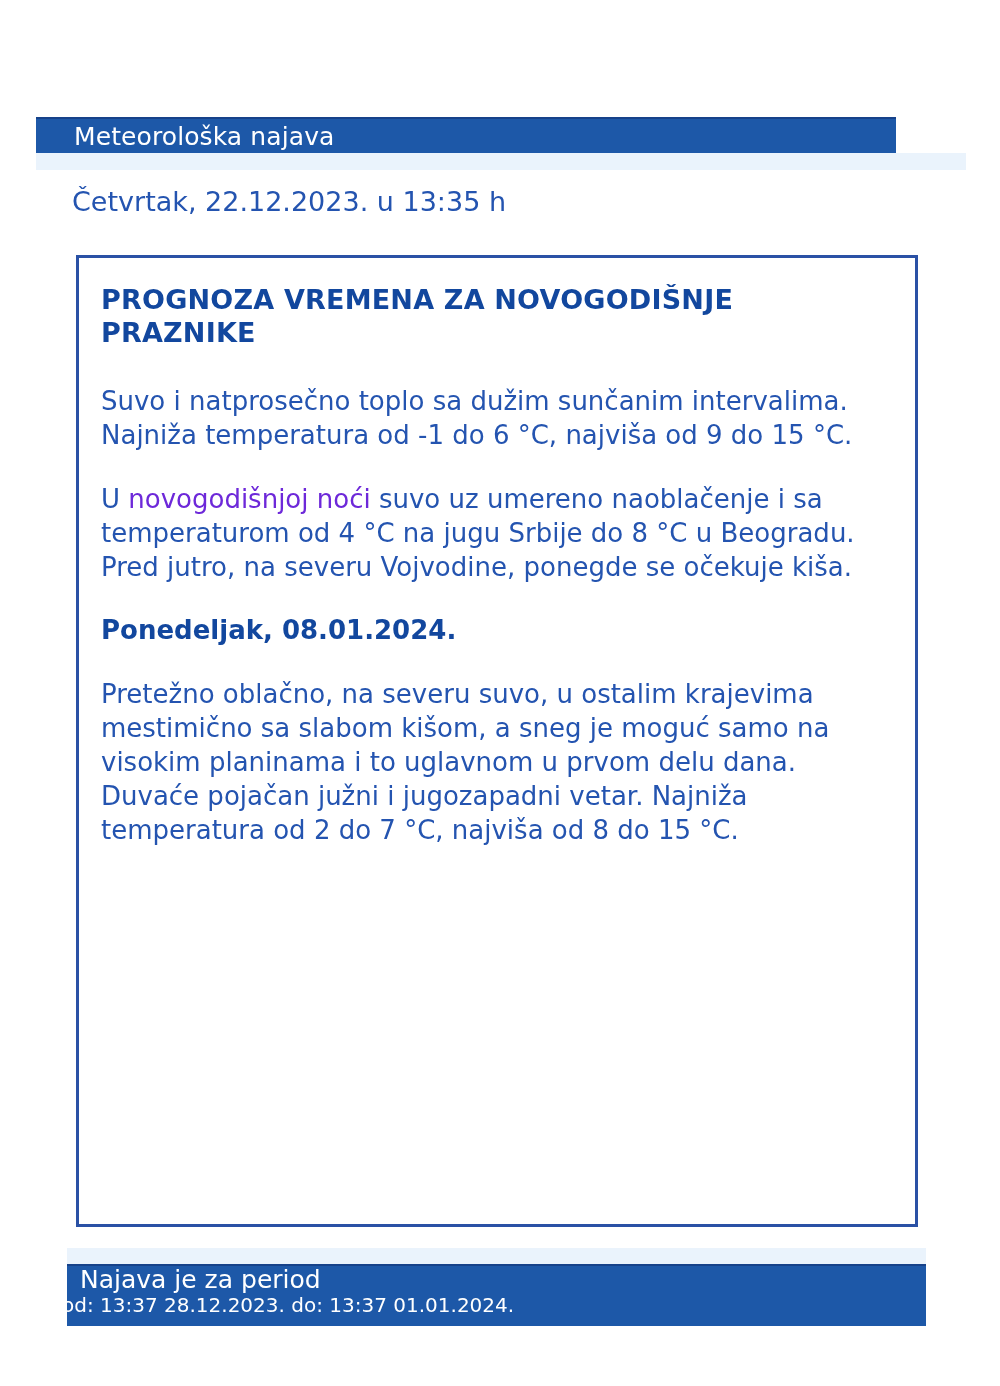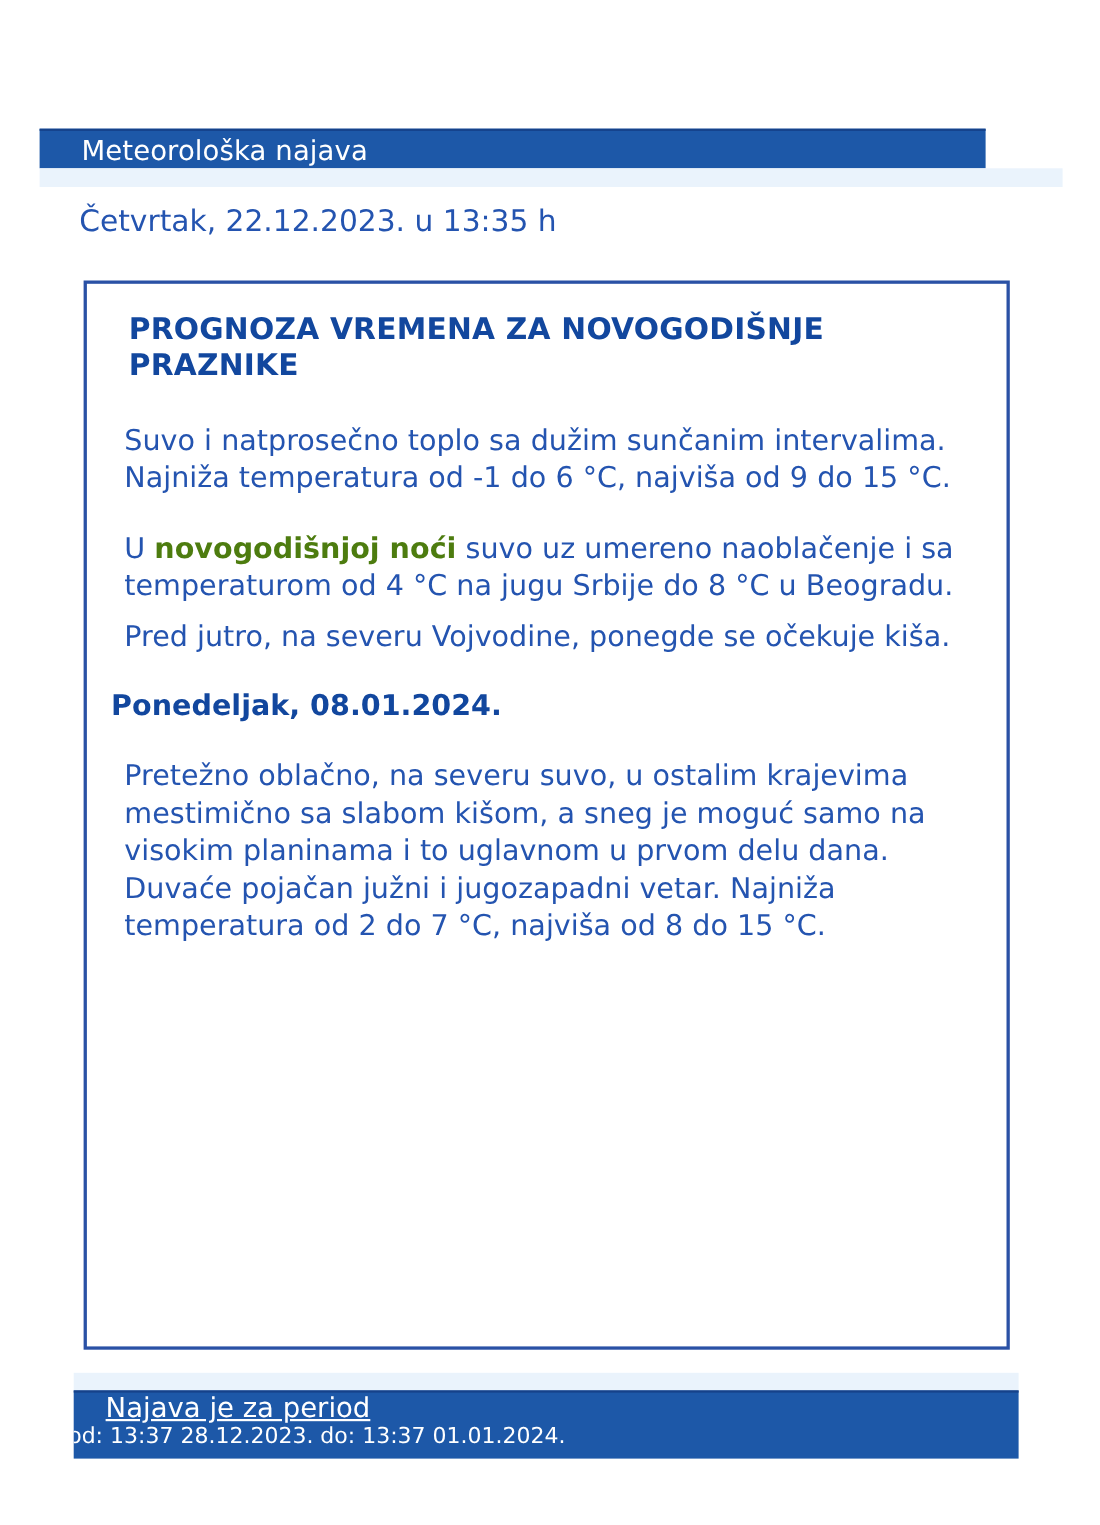--- a/index.html
+++ b/index.html
@@ -79,21 +79,21 @@
     background: #ffffff;
     box-sizing: border-box;
     padding: 26px 24px 20px 22px;
   }
 
   .forecast-title {
     color: #12479e;
     font-weight: bold;
     font-size: 27px;
     line-height: 1.22;
-    margin: 0 0 6px 16px;
+    margin: 0 0 6px 0;
     letter-spacing: 0.2px;
   }
 
   .section {
     margin-top: 30px;
   }
   .section.first {
     margin-top: 34px;
   }
 
@@ -102,26 +102,26 @@
     font-weight: bold;
     font-size: 26px;
     line-height: 1.25;
     margin: 0 0 1px 0;
   }
 
   .body-text {
     color: #2454b0;
     font-size: 26px;
     line-height: 1.31;
-    margin: 12px;
+    margin: 0;
   }
   .body-text b,
   .body-text strong {
-    color: #4d7c0f;
-    font-weight: bold;
+    color: #6d28d9;
+    font-weight: normal;
   }
 
   
   .validity-underline {
     position: absolute;
     left: 67px;
     top: 1248px;
     width: 859px;
     height: 16px;
     background: #eaf3fc;
@@ -134,23 +134,22 @@
     height: 62px;
     background: #1d58a8;
     border-top: 2px solid #16428a;
     box-sizing: border-box;
     overflow: hidden;
   }
   .validity-line-1 {
     color: #ffffff;
     font-size: 25px;
     line-height: 1.12;
-    padding-left: 29px;
+    padding-left: 13px;
     white-space: nowrap;
-    text-decoration: underline;
   }
   .validity-line-2 {
     color: #ffffff;
     font-size: 20px;
     line-height: 1.12;
     padding-left: 0px;
     margin-left: -5px;
     white-space: nowrap;
   }
 </style>

